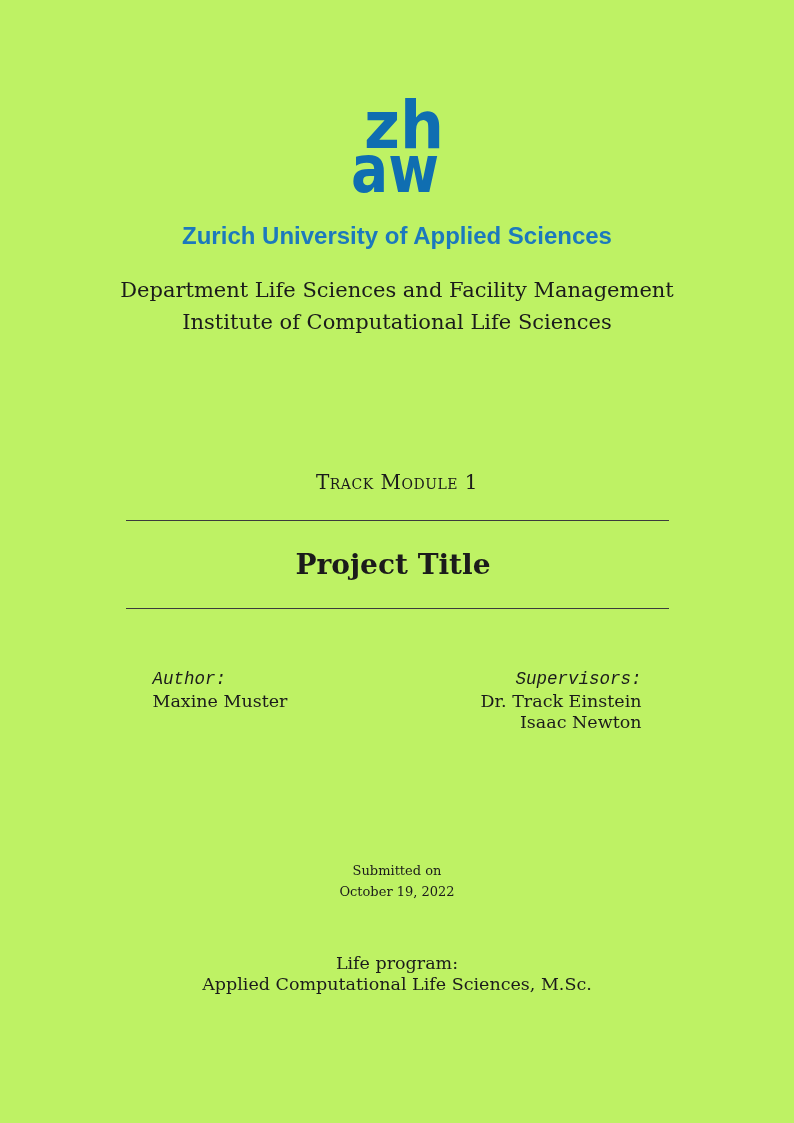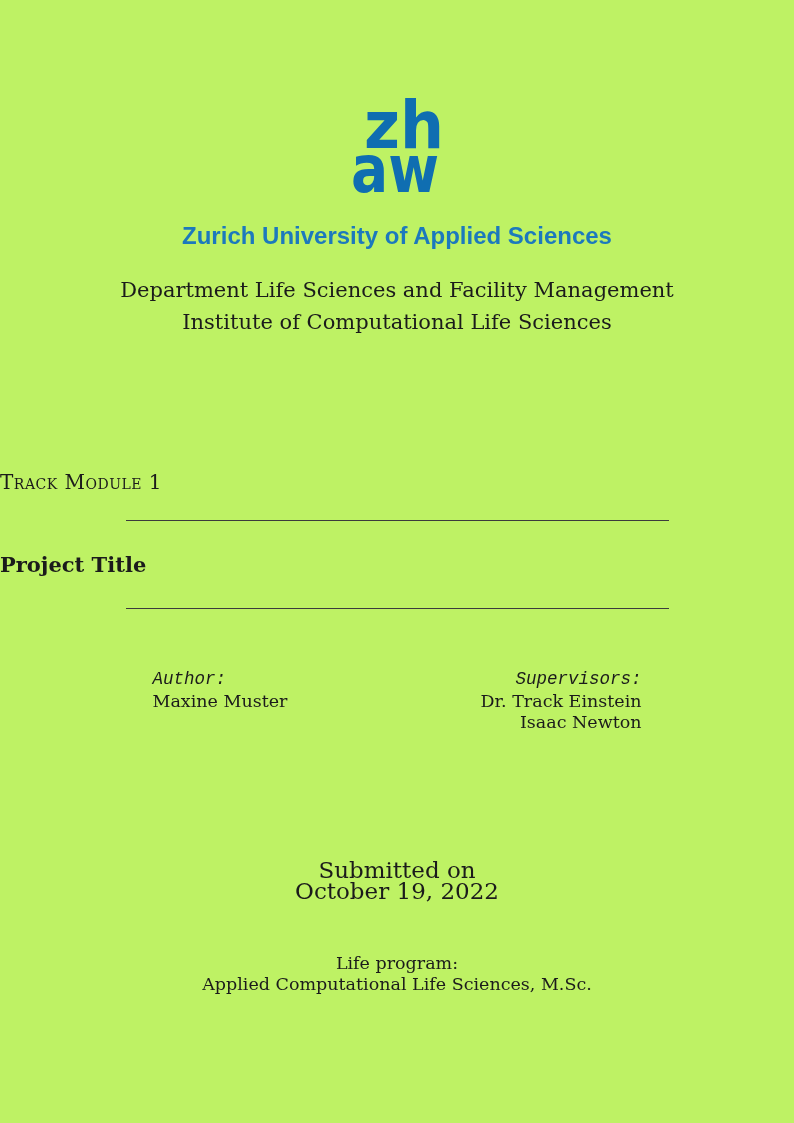--- a/index.html
+++ b/index.html
@@ -46,36 +46,37 @@
   .affiliations {
     margin-top: 24px;
     text-align: center;
     font-size: 21px;
     line-height: 32px;
   }
 
   
   .track {
     margin-top: 131px;
+    text-align: center;
     font-variant: small-caps;
     font-size: 20px;
     line-height: 26px;
     letter-spacing: 0.5px;
   }
   .rule {
     width: 543px;
     margin: 0 auto;
     border: none;
     border-top: 1.5px solid var(--rule-color);
   }
   .rule-top { margin-top: 25px; }
   .project-title {
     padding: 24px 8px 23px 0;
-    text-align: left;
-    font-size: 21px;
+    text-align: center;
+    font-size: 28px;
     line-height: 40px;
     font-weight: bold;
   }
 
   
   .people-row {
     width: 543px;
     margin: 60px auto 0 auto;
     padding: 0 27px;
     display: flex;
@@ -84,21 +85,21 @@
     line-height: 21.5px;
   }
   .author-block { text-align: left; }
   .supervisors-block { text-align: right; }
   .role-label { font-style: italic; font-family: Liberation Mono, monospace; }
 
   
   .submitted-block {
     margin-top: 126px;
     text-align: center;
-    font-size: 23px;
+    font-size: 13px;
     line-height: 21.5px;
   }
   .study-block {
     margin-top: 50px;
     text-align: center;
     font-size: 17.5px;
     line-height: 21.5px;
   }
 </style>
 </head>

